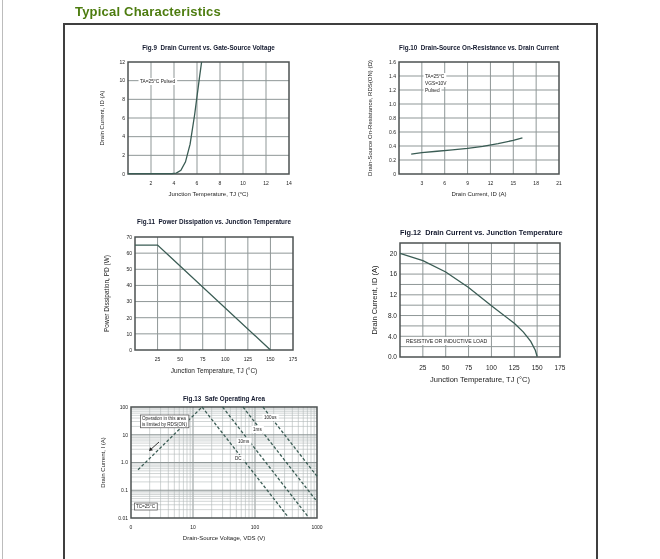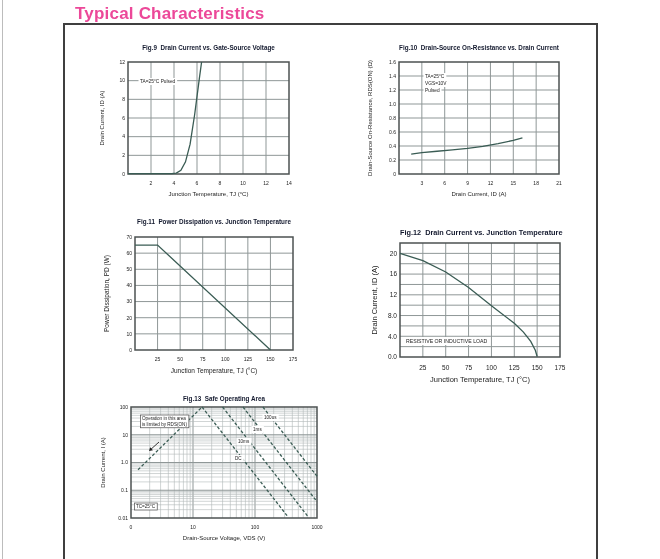--- a/index.html
+++ b/index.html
@@ -6,21 +6,21 @@
   body{
     width:660px;height:559px;position:relative;overflow:hidden;
     background:#ffffff;
     font-family:"Liberation Sans","DejaVu Sans",sans-serif;
   }
   .page-edge{
     position:absolute;left:2px;top:0;width:1px;height:559px;background:#bcbcbc;
   }
   .page-title{
     position:absolute;left:75px;top:4px;margin:0;
-    font-size:17px;font-weight:bold;color:#ec4899;letter-spacing:.2px;
+    font-size:13px;font-weight:bold;color:#4d7c0f;letter-spacing:.2px;
   }
   .content-frame{
     position:absolute;left:63px;top:23px;width:535px;height:600px;
     border:2px solid #3f3f3f;box-sizing:border-box;background:#ffffff;
   }
   .chart{position:absolute;}
   .chart-title{
     position:absolute;text-align:center;font-weight:bold;white-space:pre;
     color:#13192e;
   }

